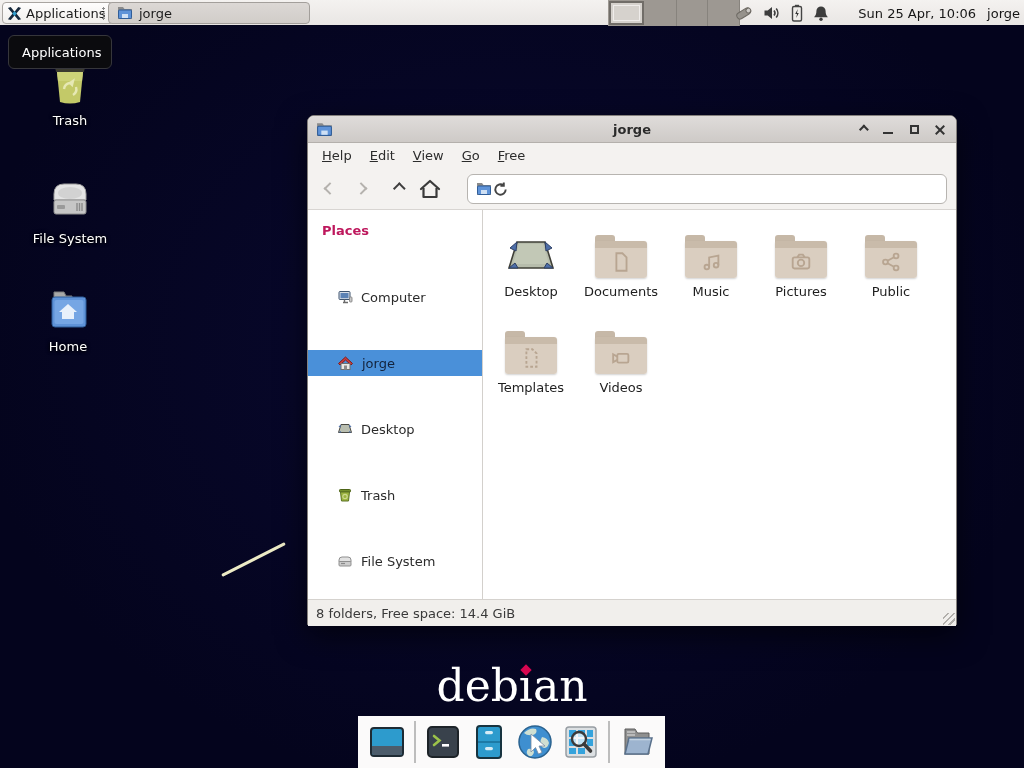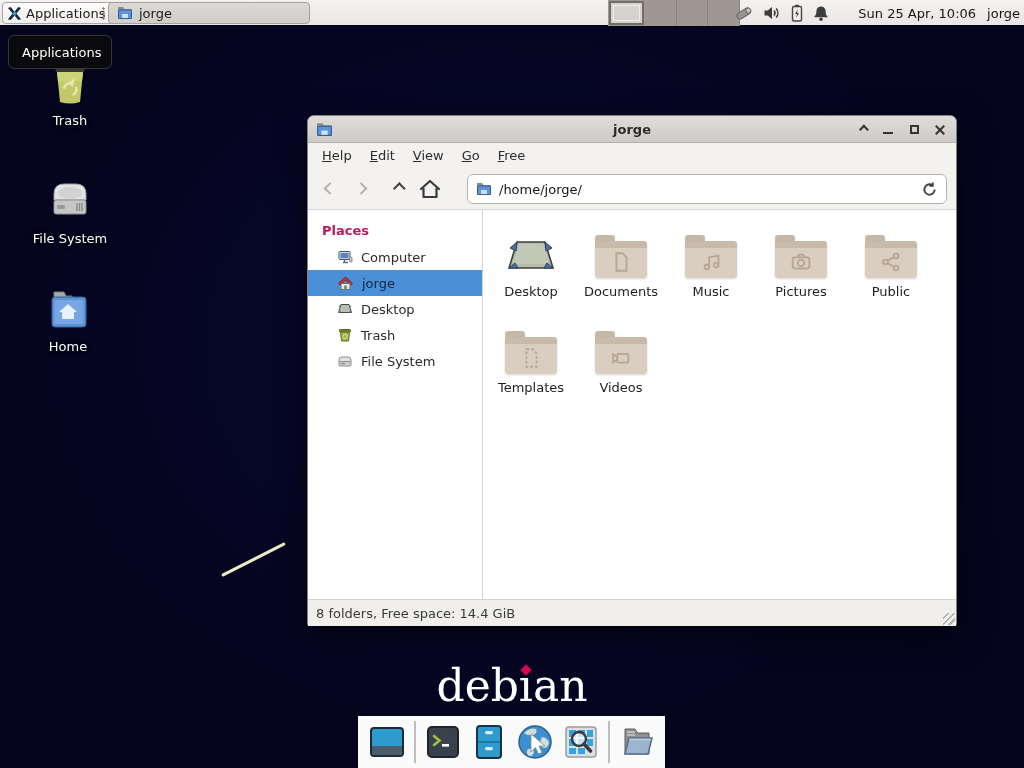--- a/index.html
+++ b/index.html
@@ -85,21 +85,21 @@
   .chev.left  { border-color:#b5b2ae; transform:rotate(-135deg) translate(-1px,1px); }
   .chev.right { border-color:#b5b2ae; transform:rotate(45deg) translate(-1px,1px); }
   .chev.bigup { border-color:#3e3e3e; border-width:2.5px; transform:rotate(-45deg) translate(2px,2px); }
   .pathbar { position:absolute; left:159px; top:6px; width:480px; height:30px; background:#fff;
     border:1px solid #b7b4b0; border-radius:6px; display:flex; align-items:center; padding:0 8px; color:#141414; }
   .pathbar .ptext { margin-left:7px; flex:1; }
 
   .content { display:flex; height:389px; }
   .sidebar { width:175px; background:#fff; border-right:1px solid #d3d0cc; padding-top:7px; }
   .side-header { height:27px; display:flex; align-items:center; padding-left:14px; font-weight:bold; color:#be185d; }
-  .side-item { height:26px; display:flex; align-items:center; padding-left:29px; color:#2b2b2b; }
+  .side-item { height:26px; display:flex; align-items:center; padding-left:29px; color:#2b2b2b;margin-top:40px; }
   .side-item svg { margin-right:8px; flex:0 0 auto; }
   .side-item.selected { background:#4a90d9; color:#13233c; }
 
   .mainview { flex:1; background:#fff; display:flex; flex-wrap:wrap; align-content:flex-start;
     padding:14px 0 0 3px; }
   .ficell { width:90px; height:92px; margin-bottom:4px; display:flex; flex-direction:column; align-items:center; }
   .ficell .icon-slot { height:54px; display:flex; align-items:flex-end; justify-content:center; }
   .ficell .flabel { margin-top:6px; color:#1e1e1e; }
   .folder { position:relative; width:52px; height:43px; }
   .folder .tab { position:absolute; left:0; top:0; width:20px; height:9px; background:#c6b8a7; border-radius:3px 3px 0 0; }
@@ -260,21 +260,20 @@
           <path d="M2 10 L11 2 L20 10" fill="none" stroke="#3a3a3a" stroke-width="2.2" stroke-linecap="round" stroke-linejoin="round"></path>
           <path d="M4.5 9 V18 H17.5 V9" fill="none" stroke="#3a3a3a" stroke-width="2.2" stroke-linejoin="round"></path>
         </svg>
       </div>
       <div class="pathbar">
         <svg width="16" height="14" viewBox="0 0 16 14">
           <path d="M1 3 v-2 h5 l1.5 2 h7.5 v10 h-14 z" fill="#8a8a8a"></path>
           <rect x="1.5" y="4" width="13" height="8.5" rx="1" fill="#5f93d8" stroke="#2f5d99"></rect>
           <path d="M5 8 h6 v4 h-6 z" fill="#cfe0f4"></path>
         </svg>
-        <span class="ptext">/home/jorge/</span>
         <svg width="17" height="17" viewBox="0 0 18 18">
           <path d="M14.5 9 a5.5 5.5 0 1 1 -2.2-4.4" fill="none" stroke="#444" stroke-width="2"></path>
           <path d="M12.5 1.5 v3.6 h-3.6" fill="none" stroke="#444" stroke-width="2"></path>
         </svg>
       </div>
     </div>
 
     <div class="content">
 
       <div class="sidebar">

